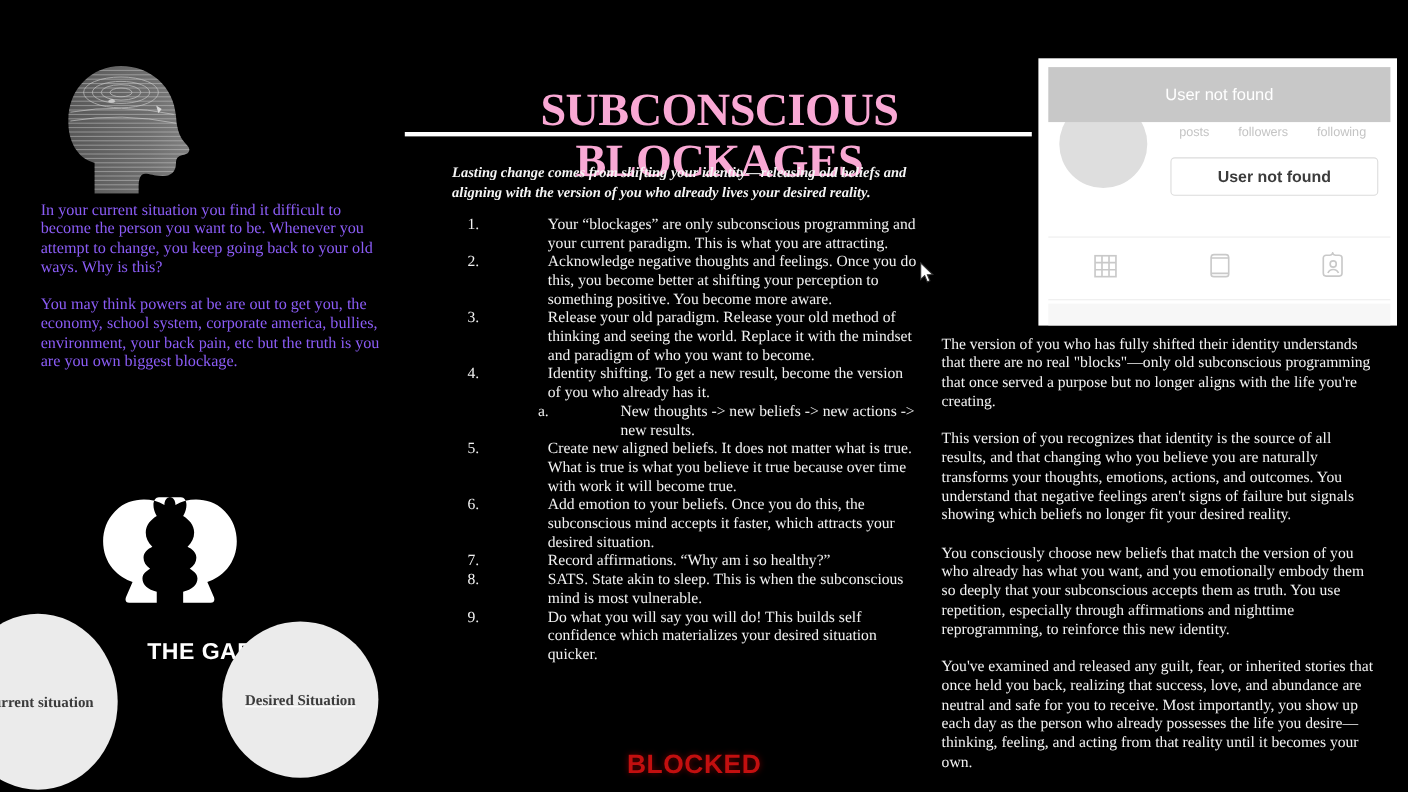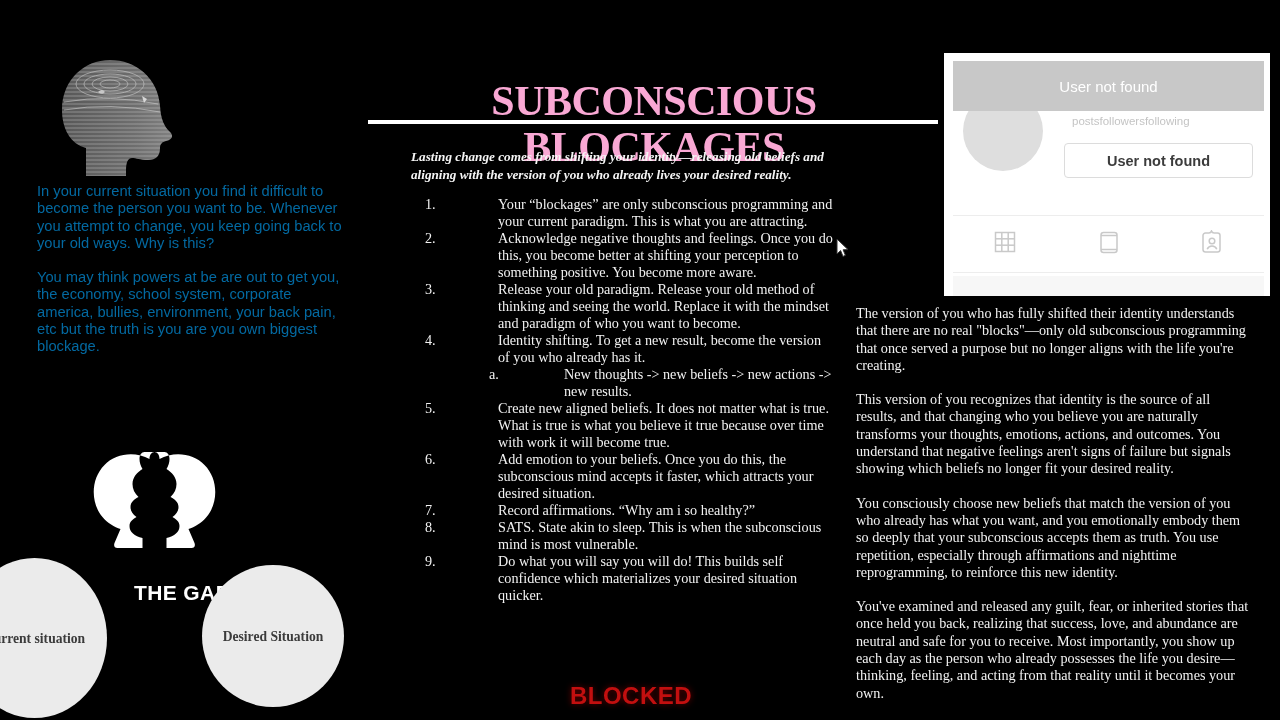--- a/index.html
+++ b/index.html
@@ -29,22 +29,22 @@
   }
   #head-image svg { display: block; }
 
   #left-copy {
     position: absolute;
     left: 37px;
     top: 183px;
     width: 308px;
     font-size: 14.7px;
     line-height: 17.3px;
-    color: #0369a1;
-    font-family: Liberation Sans, sans-serif;
+    color: #8b5cf6;
+    font-family: Liberation Serif, serif;
   }
   #left-copy p { margin: 0 0 17px 0; }
   #left-copy p:last-child { margin-bottom: 0; }
 
   
   #gap-diagram {
     position: absolute;
     left: -38px;
     top: 448px;
     width: 420px;
@@ -70,20 +70,21 @@
     left: 0px;
     top: 110px;
     width: 145px;
     height: 160px;
   }
   #gap-circle-desired {
     left: 240px;
     top: 117px;
     width: 142px;
     height: 142px;
+    text-decoration: underline;
   }
   #gap-faces {
     position: absolute;
     left: 125px;
     top: 0px;
     width: 135px;
     height: 118px;
   }
   #gap-label {
     position: absolute;
@@ -207,20 +208,21 @@
     height: 80px;
     border-radius: 50%;
     background: #dedede;
   }
   #ig-stats {
     position: absolute;
     left: 128px;
     top: 62px;
     width: 170px;
     display: flex;
+    justify-content: space-between;
     font-family: "Liberation Sans", "DejaVu Sans", sans-serif;
     font-size: 11.5px;
     color: #c4c4c4;
   }
   #ig-action-button {
     position: absolute;
     left: 1064px;
     top: 143px;
     width: 187px;
     height: 33px;

